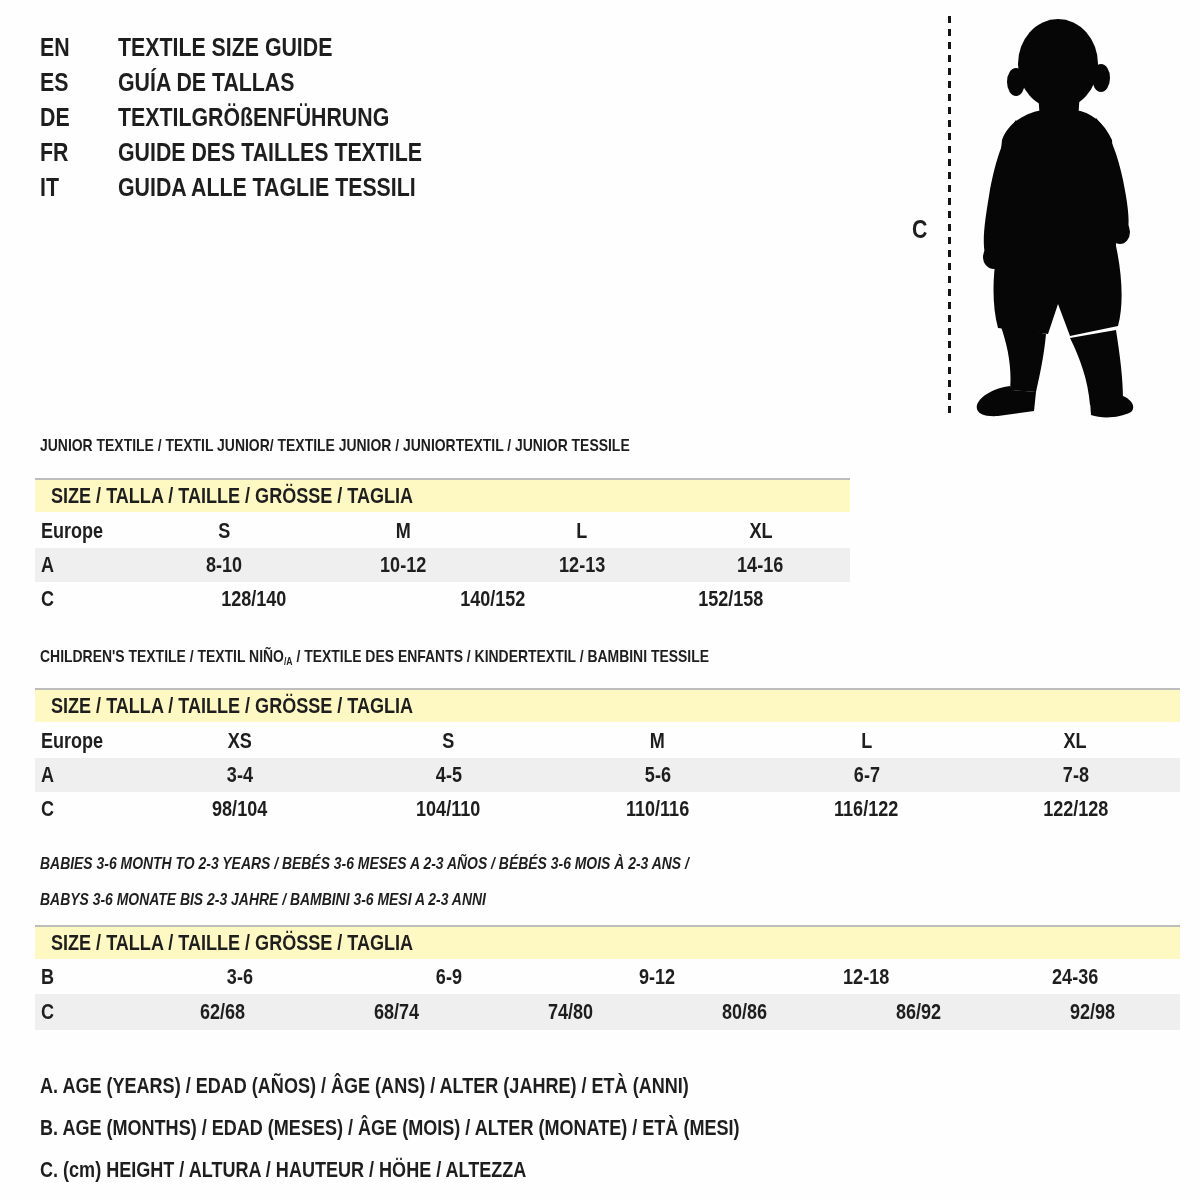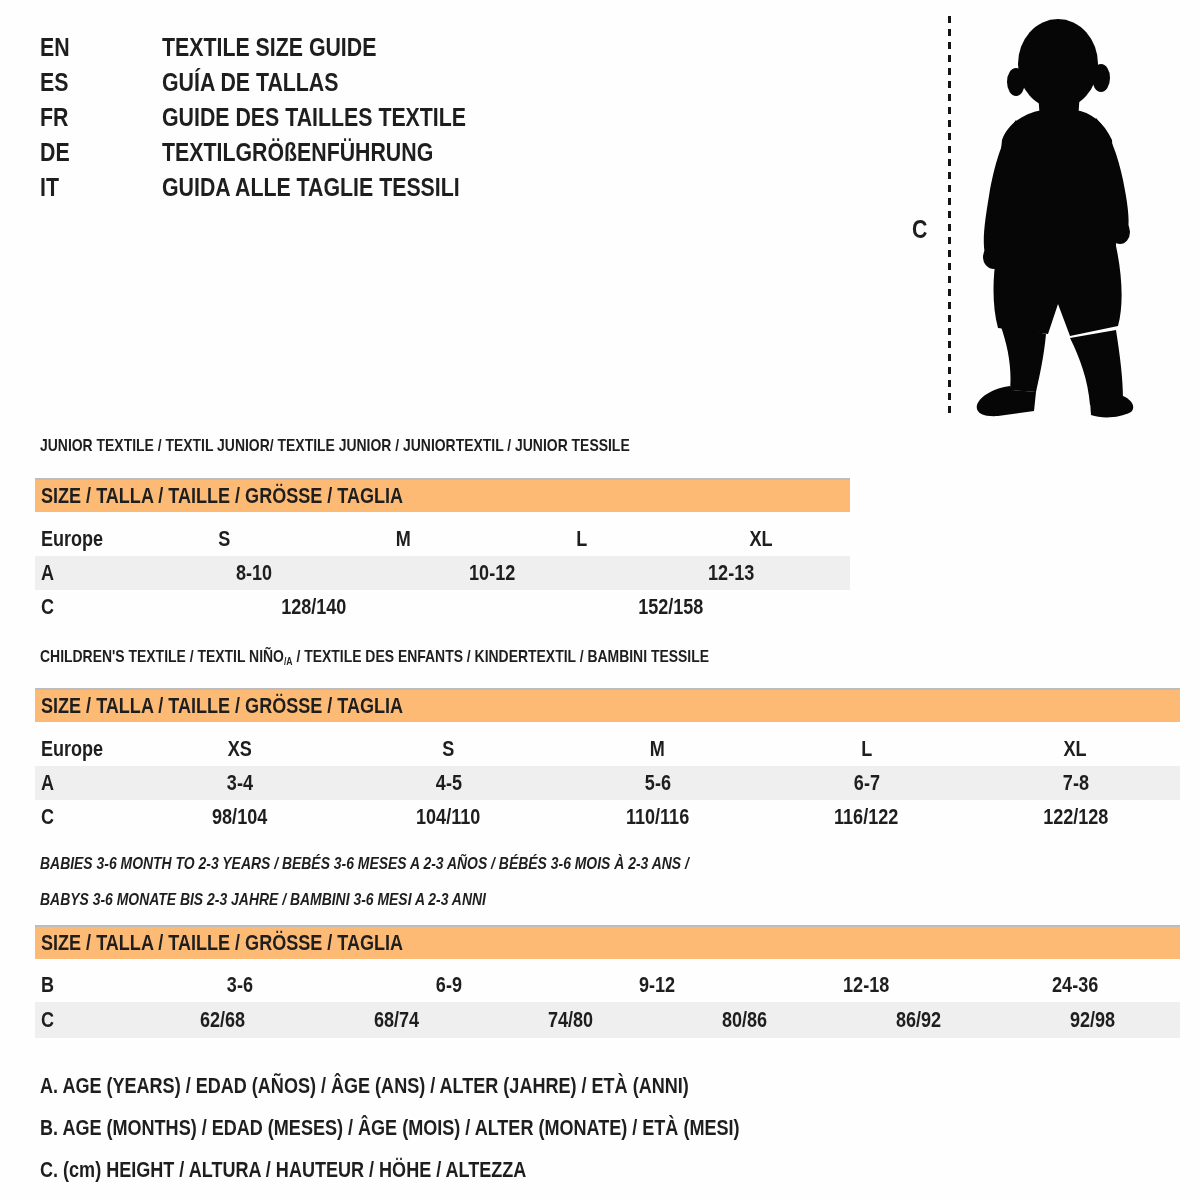--- a/index.html
+++ b/index.html
@@ -6,38 +6,38 @@
   .stage{
     position:relative;width:1200px;height:1200px;background:#fefefe;overflow:hidden;
     font-family:"Liberation Sans",sans-serif;font-weight:bold;color:#1e1e1e;
   }
   
   .cx{display:inline-block;transform:scaleX(0.82);transform-origin:0 50%;white-space:nowrap;}
   .cxc{display:inline-block;transform:scaleX(0.82);transform-origin:50% 50%;white-space:nowrap;}
 
   
   .lang-list{position:absolute;left:40px;top:30px;font-size:26px;}
-  .lang-row{display:flex;height:35px;line-height:35px;gap:44px;}
+  .lang-row{display:flex;height:35px;line-height:35px;}
   .lang-code{width:78px;}
   
   .dash-line{position:absolute;left:948px;top:16px;width:3px;height:400px;
     background:repeating-linear-gradient(to bottom,#141414 0 7px,transparent 7px 13px);}
   .c-label{position:absolute;left:912px;top:214px;font-size:26px;}
   .sil{position:absolute;left:972px;top:14px;width:168px;height:404px;}
 
   
   .sec-title{position:absolute;left:40px;font-size:17px;line-height:26px;}
   .sub{font-size:0.62em;vertical-align:-0.28em;}
 
   
-  .size-bar{position:absolute;left:35px;height:34px;background:#fdba74;border-top:2px solid #bdbdbd;
-    box-sizing:border-box;line-height:31px;font-size:22px;padding-left:6px;}
+  .size-bar{position:absolute;left:35px;height:34px;background:#fef9c3;border-top:2px solid #bdbdbd;
+    box-sizing:border-box;line-height:31px;font-size:22px;padding-left:16px;}
 
   
-  .trow{position:absolute;left:35px;height:34px;display:flex;font-size:22px;line-height:34px;margin-top:8px;}
+  .trow{position:absolute;left:35px;height:34px;display:flex;font-size:22px;line-height:34px;}
   .w-junior{width:815px;}
   .w-wide{width:1145px;}
   .shade{background:#efefef;}
   .lbl{width:100px;padding-left:6px;box-sizing:border-box;text-align:left;}
   .cell{flex:1;text-align:center;}
 
   
   .footnotes{position:absolute;left:40px;top:1062px;font-size:22px;}
   .fn{height:36px;line-height:36px;margin-top:6px;}
 </style>
@@ -49,26 +49,26 @@
   <div class="lang-list">
     <div class="lang-row">
       <span class="lang-code"><span class="cx">EN</span></span>
       <span class="cx">TEXTILE SIZE GUIDE</span>
     </div>
     <div class="lang-row">
       <span class="lang-code"><span class="cx">ES</span></span>
       <span class="cx">GUÍA DE TALLAS</span>
     </div>
     <div class="lang-row">
+      <span class="lang-code"><span class="cx">DE</span></span>
+      <span class="cx">TEXTILGRÖßENFÜHRUNG</span>
+    </div>
+    <div class="lang-row">
       <span class="lang-code"><span class="cx">FR</span></span>
       <span class="cx">GUIDE DES TAILLES TEXTILE</span>
-    </div>
-    <div class="lang-row">
-      <span class="lang-code"><span class="cx">DE</span></span>
-      <span class="cx">TEXTILGRÖßENFÜHRUNG</span>
     </div>
     <div class="lang-row">
       <span class="lang-code"><span class="cx">IT</span></span>
       <span class="cx">GUIDA ALLE TAGLIE TESSILI</span>
     </div>
   </div>
 
   <div class="dash-line"></div>
   <div class="c-label"><span class="cx">C</span></div>
   <svg class="sil" viewBox="0 0 168 404" aria-hidden="true">
@@ -100,24 +100,26 @@
     <span class="cell"><span class="cxc">S</span></span>
     <span class="cell"><span class="cxc">M</span></span>
     <span class="cell"><span class="cxc">L</span></span>
     <span class="cell"><span class="cxc">XL</span></span>
   </div>
   <div class="trow w-junior shade" style="top:548px;">
     <span class="lbl"><span class="cx">A</span></span>
     <span class="cell"><span class="cxc">8-10</span></span>
     <span class="cell"><span class="cxc">10-12</span></span>
     <span class="cell"><span class="cxc">12-13</span></span>
+    <span class="cell"><span class="cxc">14-16</span></span>
   </div>
   <div class="trow w-junior" style="top:582px;">
     <span class="lbl"><span class="cx">C</span></span>
     <span class="cell"><span class="cxc">128/140</span></span>
+    <span class="cell"><span class="cxc">140/152</span></span>
     <span class="cell"><span class="cxc">152/158</span></span>
   </div>
 
   <div class="sec-title" style="top:644px;">
     <span class="cx"><span>CHILDREN'S TEXTILE / TEXTIL NIÑO</span><span class="sub">/A</span><span> / TEXTILE DES ENFANTS / KINDERTEXTIL / BAMBINI TESSILE</span></span>
   </div>
   <div class="size-bar w-wide" style="top:688px;">
     <span class="cx">SIZE / TALLA / TAILLE / GRÖSSE / TAGLIA</span>
   </div>
   <div class="trow w-wide" style="top:724px;">

